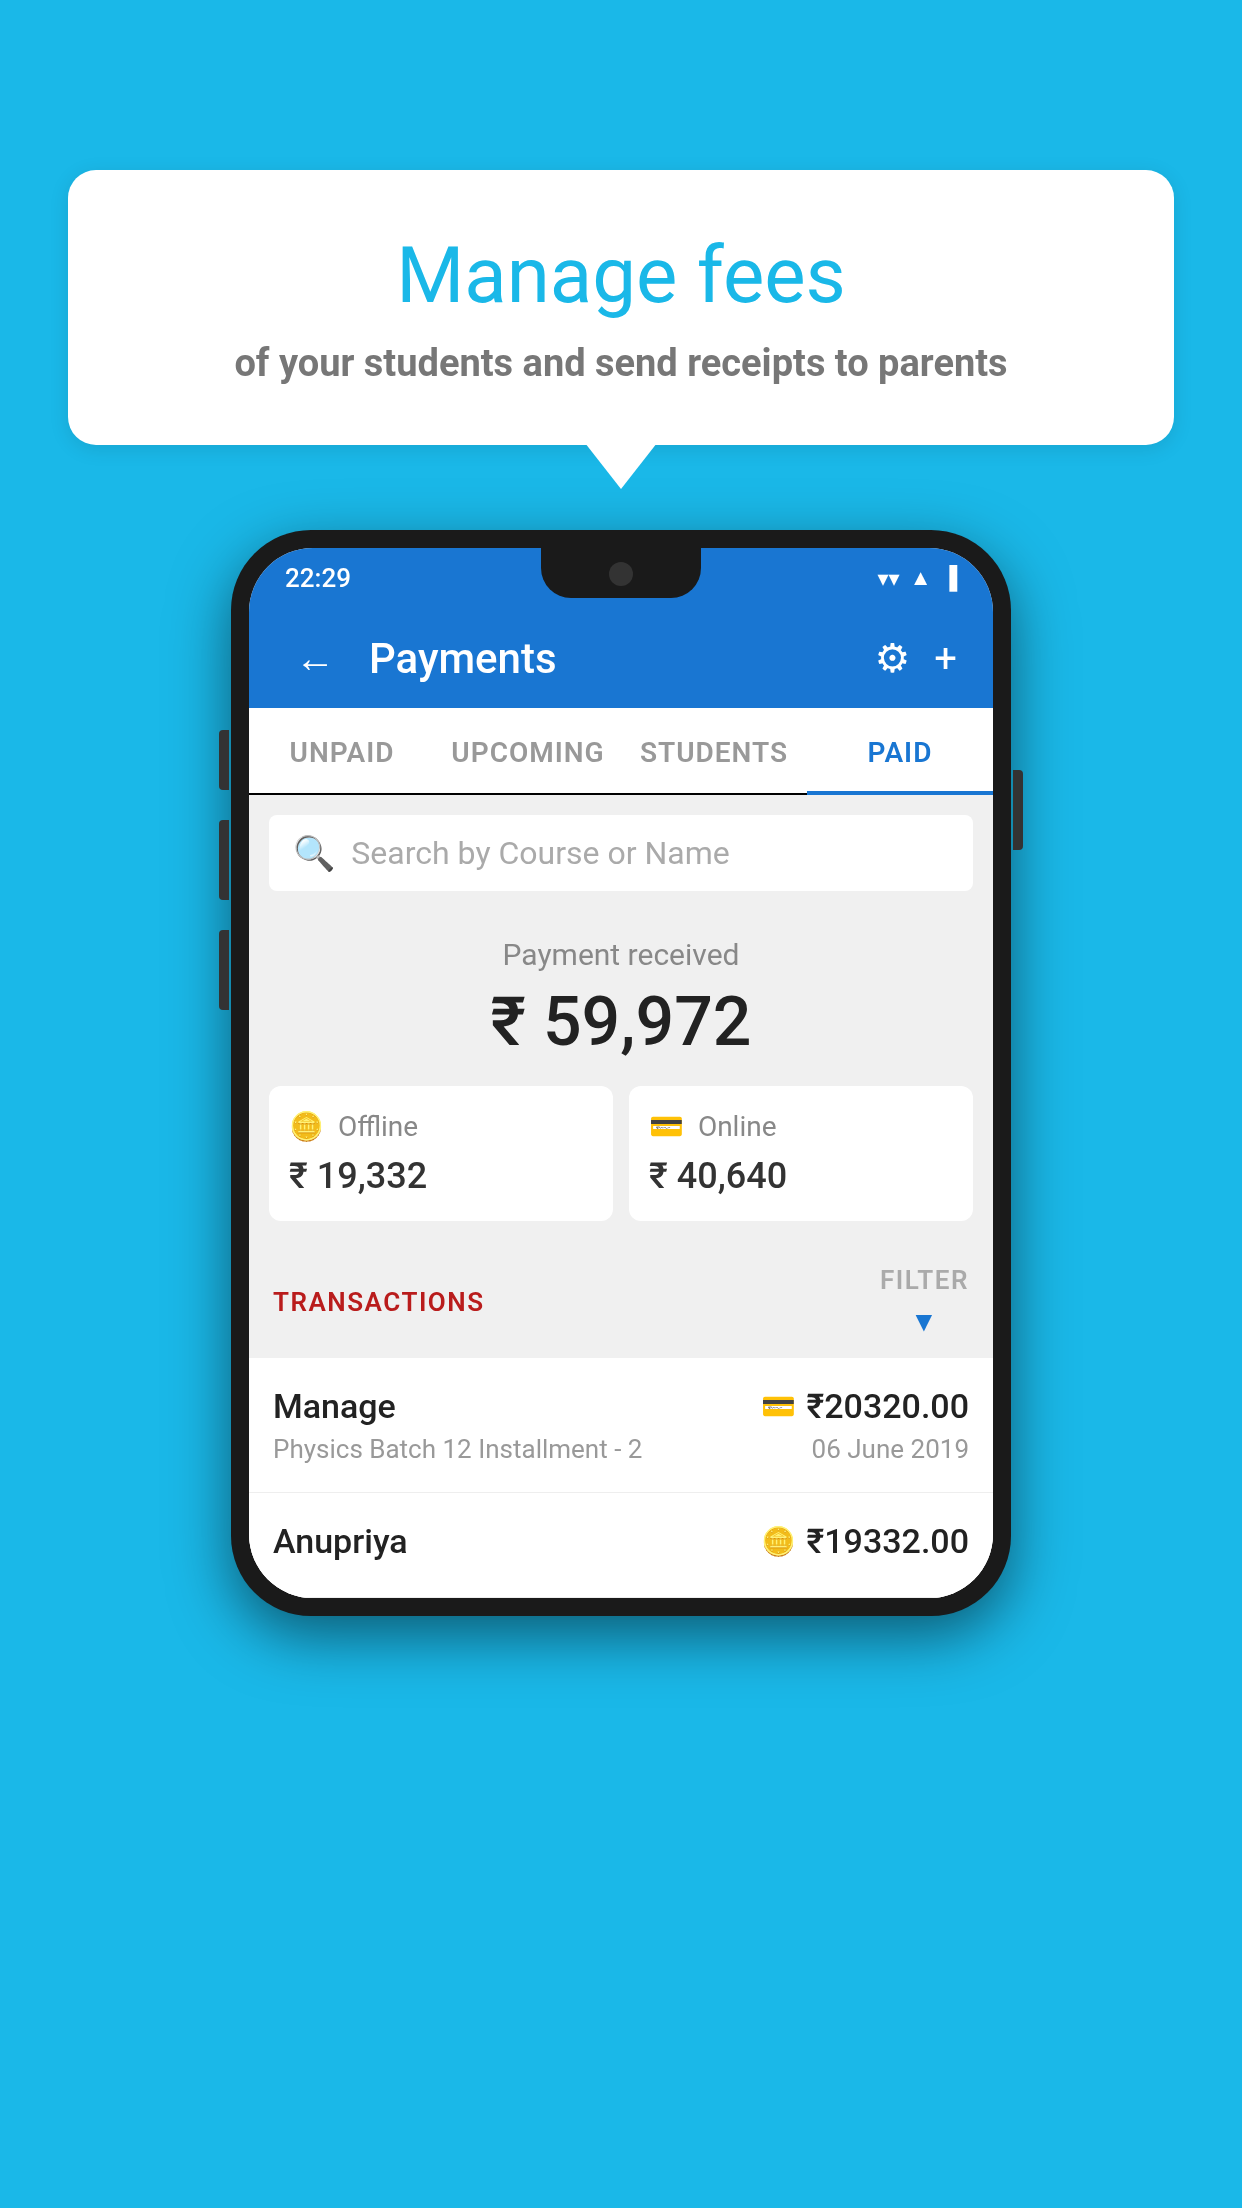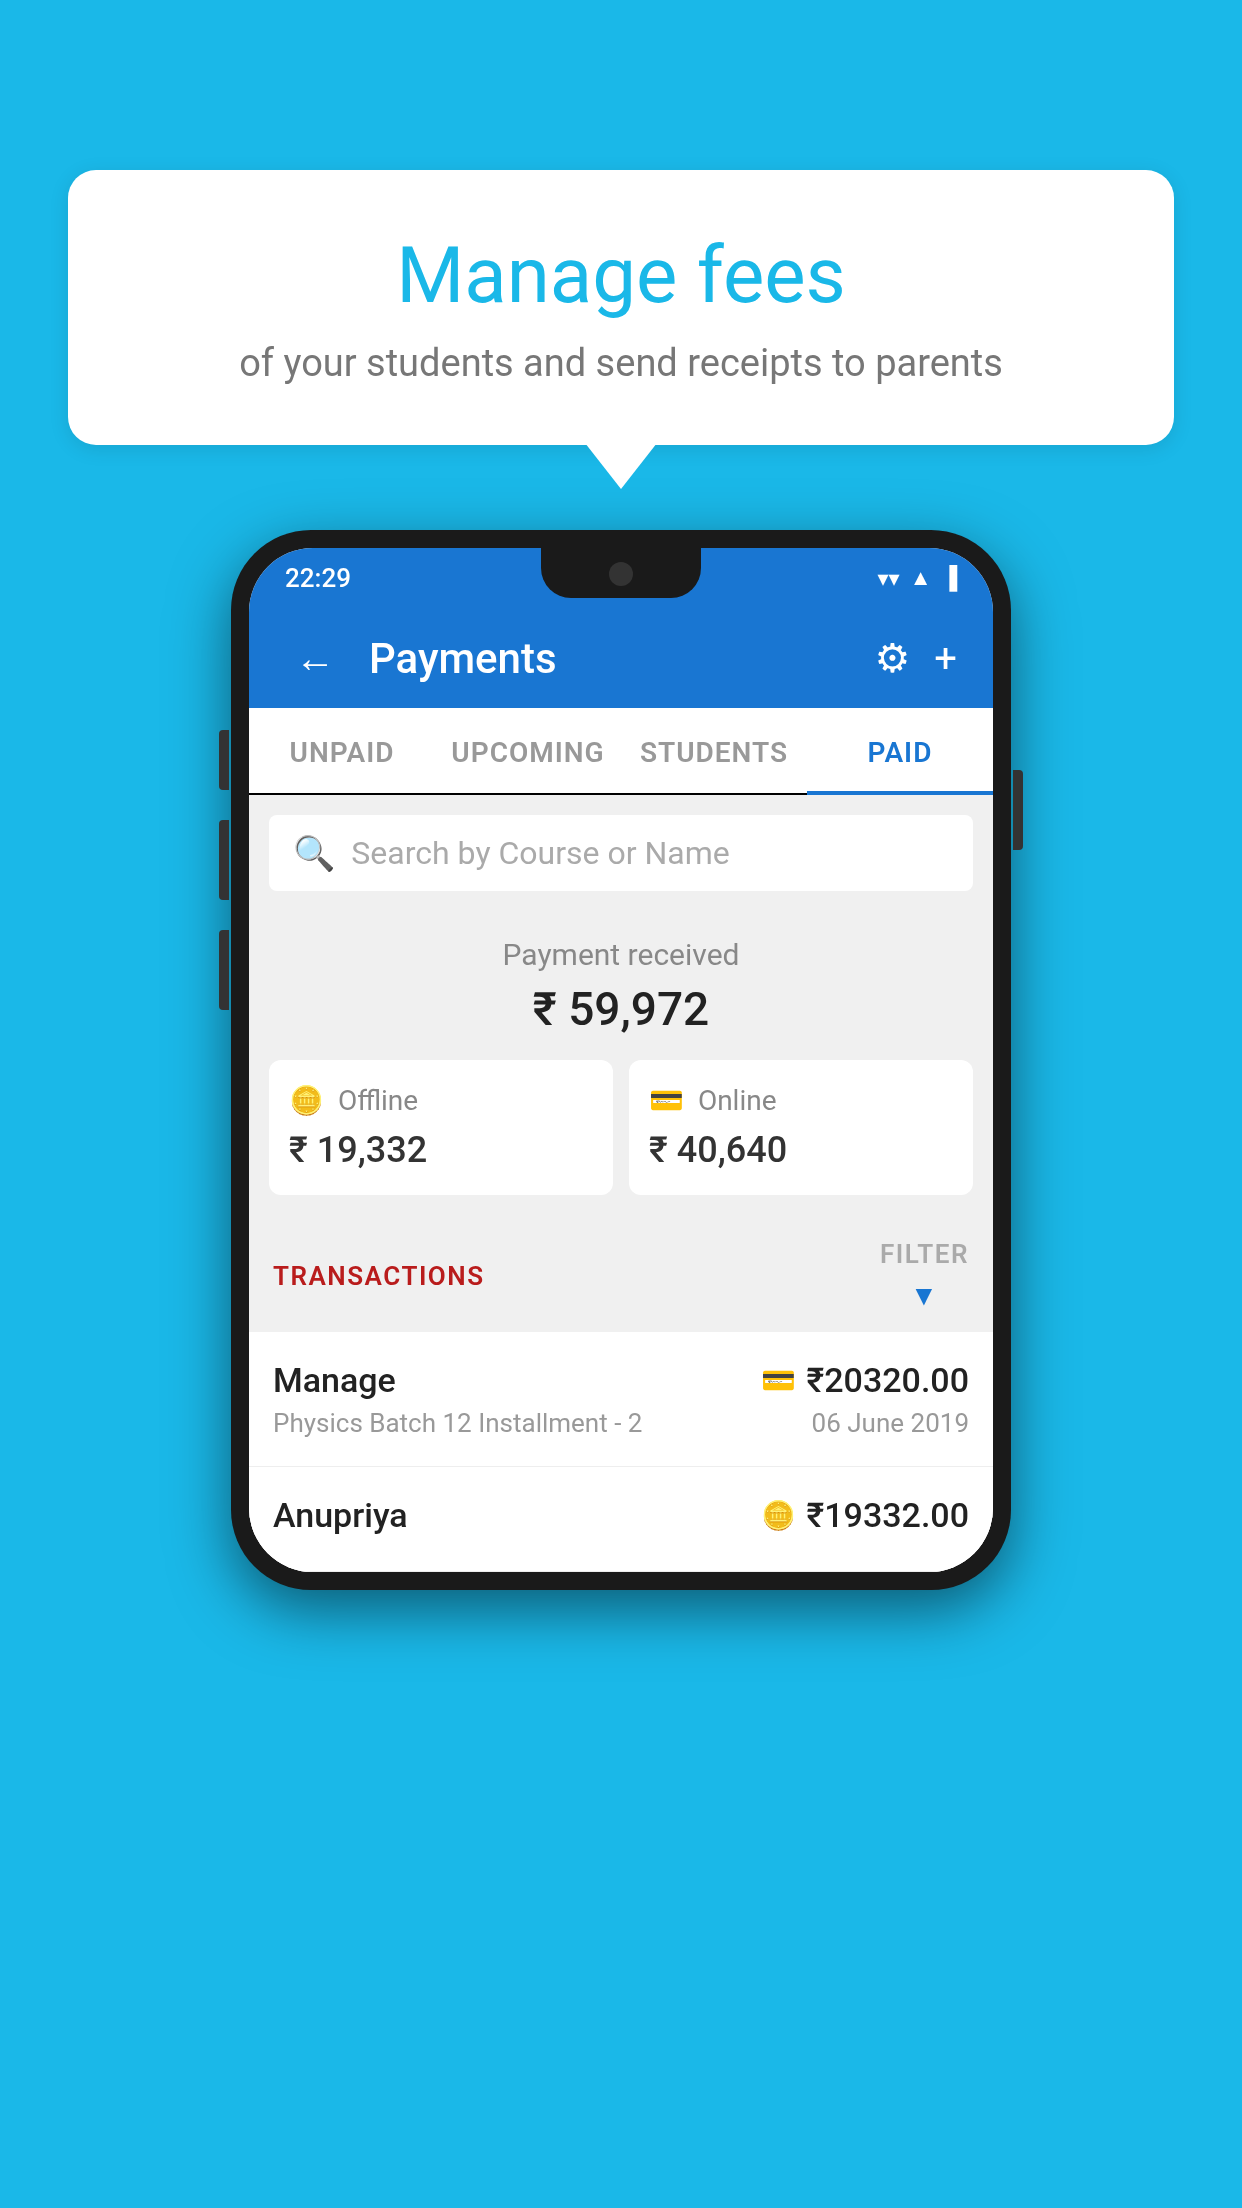--- a/index.html
+++ b/index.html
@@ -39,21 +39,21 @@
     }
     .bubble-title {
       font-size: 78px;
       color: #1ab8e8;
       font-weight: 400;
       margin-bottom: 20px;
     }
     .bubble-subtitle {
       font-size: 38px;
       color: #777;
-      font-weight: 400;
+      font-weight: 700;
     }
 
     
     .phone-wrapper {
       position: absolute;
       top: 530px;
       left: 50%;
       transform: translateX(-50%);
       width: 780px;
     }
@@ -205,21 +205,21 @@
       padding: 36px 20px 24px;
       background: #f0f0f0;
     }
     .payment-label {
       color: #888;
       font-size: 30px;
       margin-bottom: 10px;
     }
     .payment-amount {
       color: #222;
-      font-size: 46px;
+      font-size: 68px;
       font-weight: 500;
     }
 
     
     .payment-cards {
       display: flex;
       gap: 16px;
       padding: 0 20px 24px;
     }
     .payment-card {

